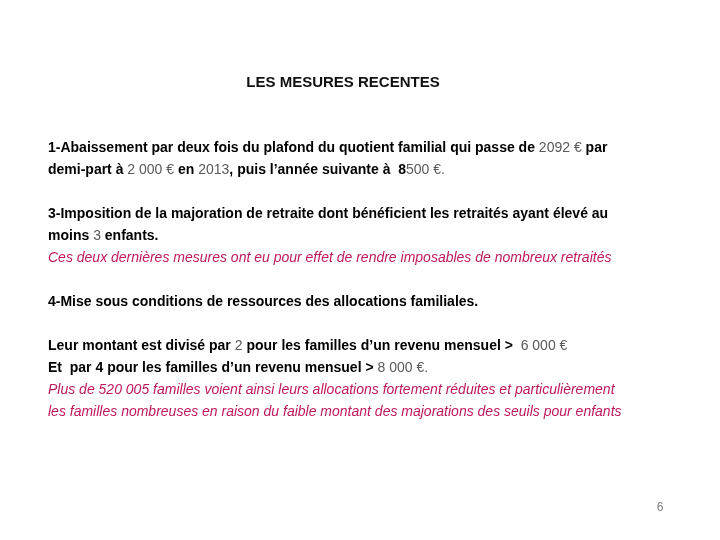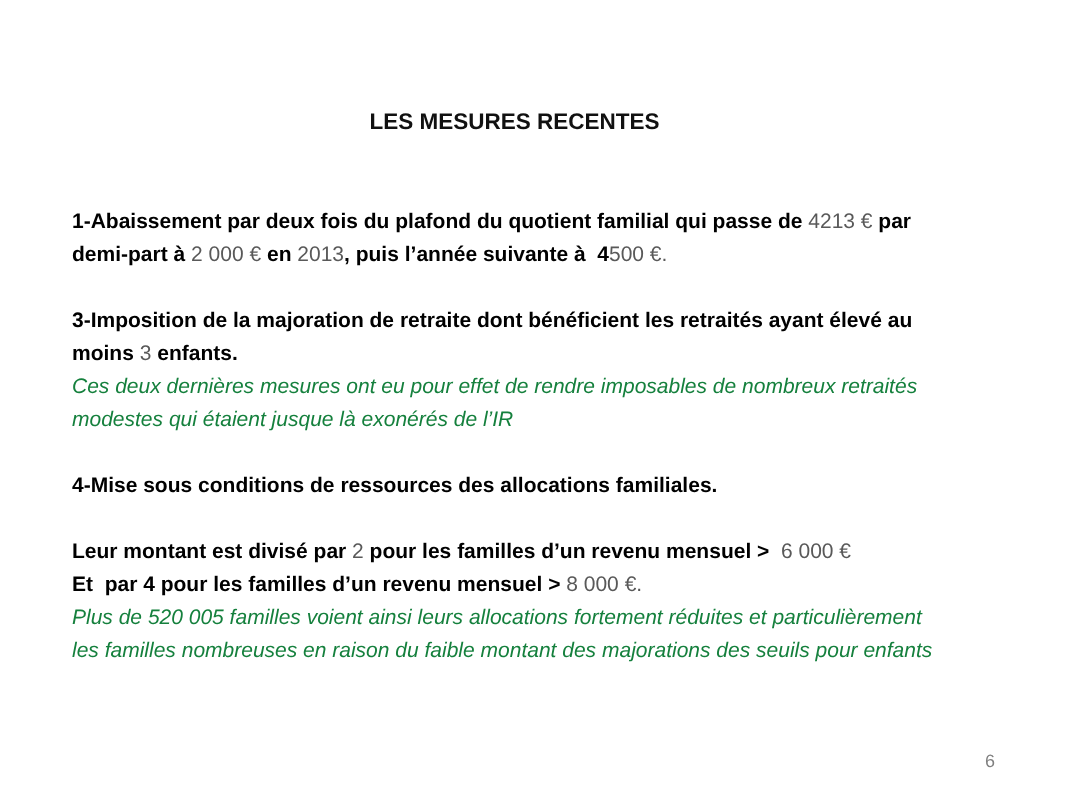--- a/index.html
+++ b/index.html
@@ -50,49 +50,48 @@
     color: #000000;
   }
   .run-n {
     font-weight: normal;
     font-style: normal;
     color: #595959;
   }
   .run-i {
     font-weight: normal;
     font-style: italic;
-    color: #15803d;
+    color: #be185d;
   }
   .page-number {
     position: absolute;
     top: 500px;
     left: 630px;
     width: 60px;
     text-align: center;
     font-size: 12px;
     font-weight: normal;
     color: #808080;
   }
 </style>
 </head>
 <body>
 
 <div class="slide">
   <div class="slide-title">LES MESURES RECENTES</div>
 
   <div class="slide-body">
       <div class="para">
-        <div class="line"><span class="run-b">1-Abaissement par deux fois du plafond du quotient familial qui passe de </span><span class="run-n">4213 € </span><span class="run-b">par</span></div>
-        <div class="line"><span class="run-b">demi-part à </span><span class="run-n">2 000 € </span><span class="run-b">en </span><span class="run-n">2013</span><span class="run-b">, puis l’année suivante à  4</span><span class="run-n">500 €.</span></div>
+        <div class="line"><span class="run-b">1-Abaissement par deux fois du plafond du quotient familial qui passe de </span><span class="run-n">2092 € </span><span class="run-b">par</span></div>
+        <div class="line"><span class="run-b">demi-part à </span><span class="run-n">2 000 € </span><span class="run-b">en </span><span class="run-n">2013</span><span class="run-b">, puis l’année suivante à  8</span><span class="run-n">500 €.</span></div>
       </div>
       <div class="para">
         <div class="line"><span class="run-b">3-Imposition de la majoration de retraite dont bénéficient les retraités ayant élevé au</span></div>
         <div class="line"><span class="run-b">moins </span><span class="run-n">3</span><span class="run-b"> enfants.</span></div>
         <div class="line"><span class="run-i">Ces deux dernières mesures ont eu pour effet de rendre imposables de nombreux retraités</span></div>
-        <div class="line"><span class="run-i">modestes qui étaient jusque là exonérés de l’IR</span></div>
       </div>
       <div class="para">
         <div class="line"><span class="run-b">4-Mise sous conditions de ressources des allocations familiales.</span></div>
       </div>
       <div class="para">
         <div class="line"><span class="run-b">Leur montant est divisé par </span><span class="run-n">2</span><span class="run-b"> pour les familles d’un revenu mensuel &gt;  </span><span class="run-n">6 000 €</span></div>
         <div class="line"><span class="run-b">Et  par 4 pour les familles d’un revenu mensuel &gt; </span><span class="run-n">8 000 €.</span></div>
         <div class="line"><span class="run-i">Plus de 520 005 familles voient ainsi leurs allocations fortement réduites et particulièrement</span></div>
         <div class="line"><span class="run-i">les familles nombreuses en raison du faible montant des majorations des seuils pour enfants</span></div>
       </div>

